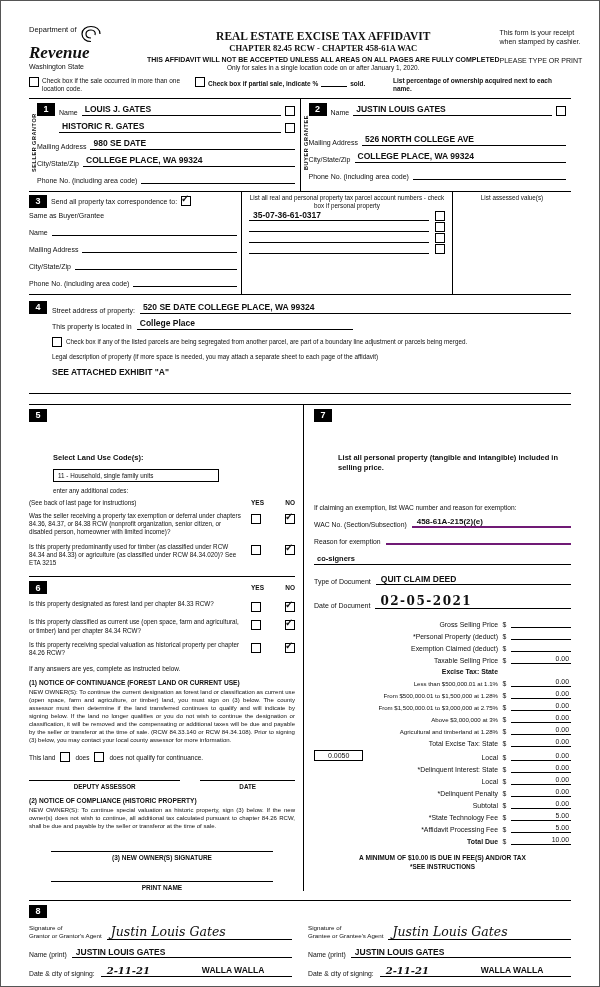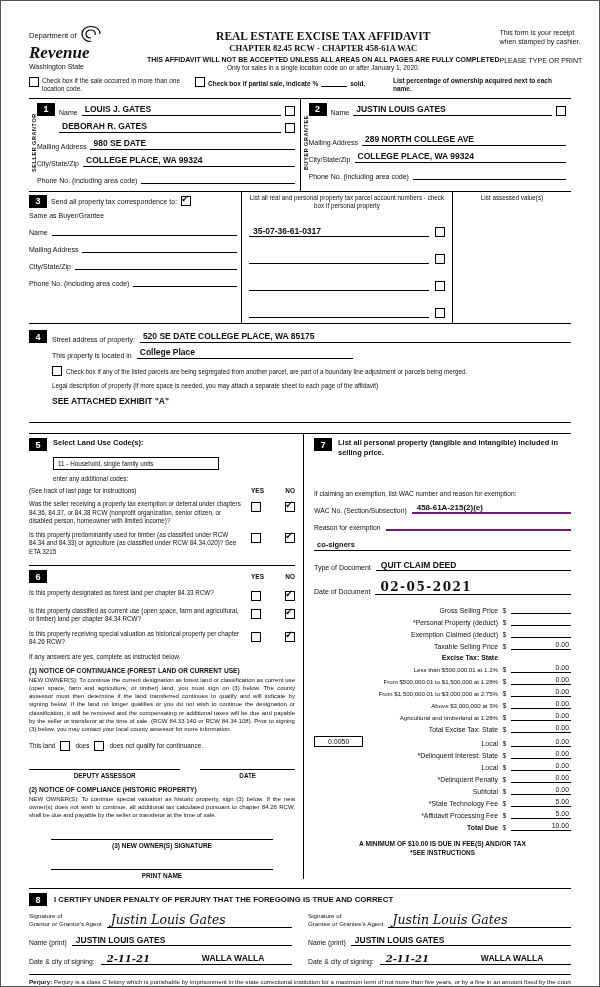--- a/index.html
+++ b/index.html
@@ -3,21 +3,21 @@
 <meta charset="utf-8">
 <style>
   html,body{margin:0;padding:0;background:#9a9a9a;}
   .page{width:600px;height:987px;margin:0 auto;background:#fff;border:1px solid #555;
         font-family:"Liberation Sans",sans-serif;color:#101010;padding:24px 28px 8px;
         position:relative;box-sizing:border-box;overflow:hidden;}
   .b{font-weight:700;}
   
   .hdr{display:flex;align-items:flex-start;}
   .logo{width:118px;flex:none;}
-  .logo-top{display:flex;align-items:center;gap:3px;font-size:7.5px;}
+  .logo-top{display:flex;gap:3px;font-size:7.5px;}
   .logo-name{font-size:17px;font-weight:700;font-style:italic;font-family:"Liberation Serif",serif;margin-top:-2px;}
   .logo-state{font-size:7px;}
   .tblock{flex:1;text-align:center;padding-top:5px;}
   .title{font-family:"Liberation Serif",serif;font-weight:700;font-size:11.5px;}
   .chapter{font-family:"Liberation Serif",serif;font-weight:700;font-size:8.5px;margin-top:1px;}
   .warn{font-size:7px;font-weight:700;margin-top:3px;white-space:nowrap;}
   .onlyfor{font-size:6.5px;margin-top:1px;}
   .rblock{width:112px;flex:none;font-size:7px;padding-top:3px;line-height:1.3;}
   .pleasetype{margin-top:10px;}
   
@@ -41,34 +41,34 @@
   .badge{display:inline-flex;align-items:center;justify-content:center;width:18px;height:13px;
          background:#000;color:#fff;font-size:9px;font-weight:700;flex:none;}
   .sp13{height:13px;}
   
   .sec3{display:flex;border-bottom:1px solid #000;}
   .s3l{flex:1.25;padding:3px 4px 7px 0;min-width:0;}
   .s3m{width:196px;flex:none;border-left:1px solid #000;border-right:1px solid #000;padding:2px 7px 5px;}
   .s3r{width:110px;flex:none;padding:2px 4px;}
   .s3top{display:flex;align-items:center;gap:4px;font-size:7px;flex-wrap:wrap;}
   .s3hdr{font-size:6.3px;text-align:center;line-height:1.3;}
-  .prow{display:flex;align-items:flex-end;gap:6px;margin-top:16px;}
+  .prow{display:flex;align-items:flex-end;gap:6px;margin-top:0;}
   .pv{flex:1;border-bottom:1px solid #000;font-size:8.5px;font-weight:700;min-height:10px;padding-left:4px;}
   
   .sec4{border-bottom:1px solid #000;padding:4px 0 6px;}
   .s4row{display:flex;align-items:flex-end;gap:5px;margin-top:5px;font-size:7px;}
   .s4cb{display:flex;align-items:center;gap:4px;font-size:6.3px;margin-top:7px;}
   .s4small{font-size:6.3px;margin-top:6px;}
   .exhibit{font-weight:700;font-size:8.5px;margin:7px 0 10px 12px;}
   
   .cols{display:flex;margin-top:10px;border-top:1px solid #000;}
   .lcol{width:266px;flex:none;border-right:1px solid #000;padding:4px 8px 0 0;}
   .rcol{flex:1;padding:4px 0 0 10px;min-width:0;}
   .shdr{display:flex;align-items:flex-start;gap:6px;}
-  .shdr .t{font-size:7.5px;font-weight:700;line-height:1.3;}
+  .shdr .t{font-size:7.5px;font-weight:700;line-height:1.3;margin-top:44px;}
   .codebox{border:1px solid #000;width:156px;font-size:6.3px;padding:2px 4px;margin:6px 0 0 24px;}
   .addl{font-size:6.3px;margin:5px 0 0 24px;}
   .seeback{display:flex;justify-content:space-between;align-items:flex-end;font-size:6.3px;margin-top:5px;}
   .yn{display:flex;width:44px;justify-content:space-between;font-size:6.5px;font-weight:700;flex:none;margin-left:auto;}
   .qrow{display:flex;align-items:flex-start;gap:8px;margin-top:6px;}
   .qtxt{flex:1;font-size:6.3px;line-height:1.32;}
   .qcbs{display:flex;width:44px;justify-content:space-between;flex:none;padding-top:2px;}
   .s6{border-top:1px solid #000;margin-top:9px;padding-top:4px;}
   .s6hdr{display:flex;align-items:center;}
   .ifyes{font-size:6.4px;margin-top:7px;}
@@ -174,21 +174,21 @@
         <div>GRANTOR</div>
       </div>
       <div class="pfields">
         <div class="frow" style="margin-top:2px;">
           <span class="badge">1</span>
           <span class="flbl">Name</span>
           <span class="fval">LOUIS J. GATES</span>
           <span class="cb"></span>
         </div>
         <div class="frow">
-          <span class="fval" style="margin-left:22px;">DEBORAH R. GATES</span>
+          <span class="fval" style="margin-left:22px;">HISTORIC R. GATES</span>
           <span class="cb"></span>
         </div>
         <div class="frow">
           <span class="flbl">Mailing Address</span>
           <span class="fval">980 SE DATE</span>
         </div>
         <div class="frow">
           <span class="flbl">City/State/Zip</span>
           <span class="fval">COLLEGE PLACE, WA 99324</span>
         </div>
@@ -206,21 +206,21 @@
       <div class="pfields">
         <div class="frow" style="margin-top:2px;">
           <span class="badge">2</span>
           <span class="flbl">Name</span>
           <span class="fval">JUSTIN LOUIS GATES</span>
           <span class="cb"></span>
         </div>
         <div class="sp13"></div>
         <div class="frow">
           <span class="flbl">Mailing Address</span>
-          <span class="fval">289 NORTH COLLEGE AVE</span>
+          <span class="fval">526 NORTH COLLEGE AVE</span>
         </div>
         <div class="frow">
           <span class="flbl">City/State/Zip</span>
           <span class="fval">COLLEGE PLACE, WA 99324</span>
         </div>
         <div class="frow">
           <span class="flbl">Phone No. (including area code)</span>
           <span class="fval"></span>
         </div>
       </div>
@@ -273,21 +273,21 @@
     </div>
     <div class="s3r">
       <div class="s3hdr">List assessed value(s)</div>
     </div>
   </div>
 
   <div class="sec4">
     <div class="s4row" style="margin-top:2px;">
       <span class="badge">4</span>
       <span class="flbl">Street address of property:</span>
-      <span class="fval">520 SE DATE COLLEGE PLACE, WA 85175</span>
+      <span class="fval">520 SE DATE COLLEGE PLACE, WA 99324</span>
     </div>
     <div class="s4row">
       <span class="flbl" style="margin-left:23px;">This property is located in</span>
       <span class="fval" style="max-width:210px;font-weight:600;">College Place</span>
     </div>
     <div class="s4cb" style="margin-left:23px;">
       <span class="cb"></span>
       <span>Check box if any of the listed parcels are being segregated from another parcel, are part of a boundary line adjustment or parcels being merged.</span>
     </div>
     <div class="s4small" style="margin-left:23px;">Legal description of property (if more space is needed, you may attach a separate sheet to each page of the affidavit)</div>
@@ -498,21 +498,20 @@
         </div>
       </div>
       <div class="minnote">A MINIMUM OF $10.00 IS DUE IN FEE(S) AND/OR TAX</div>
       <div class="seeinstr">*SEE INSTRUCTIONS</div>
     </div>
   </div>
 
   <div class="s8">
     <div class="s8hdr">
       <span class="badge">8</span>
-      <span class="t">I CERTIFY UNDER PENALTY OF PERJURY THAT THE FOREGOING IS TRUE AND CORRECT</span>
     </div>
     <div class="s8cols">
       <div class="s8half">
         <div class="sigrow">
           <span class="siglbl">
             <span>Signature of</span><br>
             <span>Grantor or Grantor's Agent</span>
           </span>
           <span class="sigval">Justin Louis Gates</span>
         </div>

